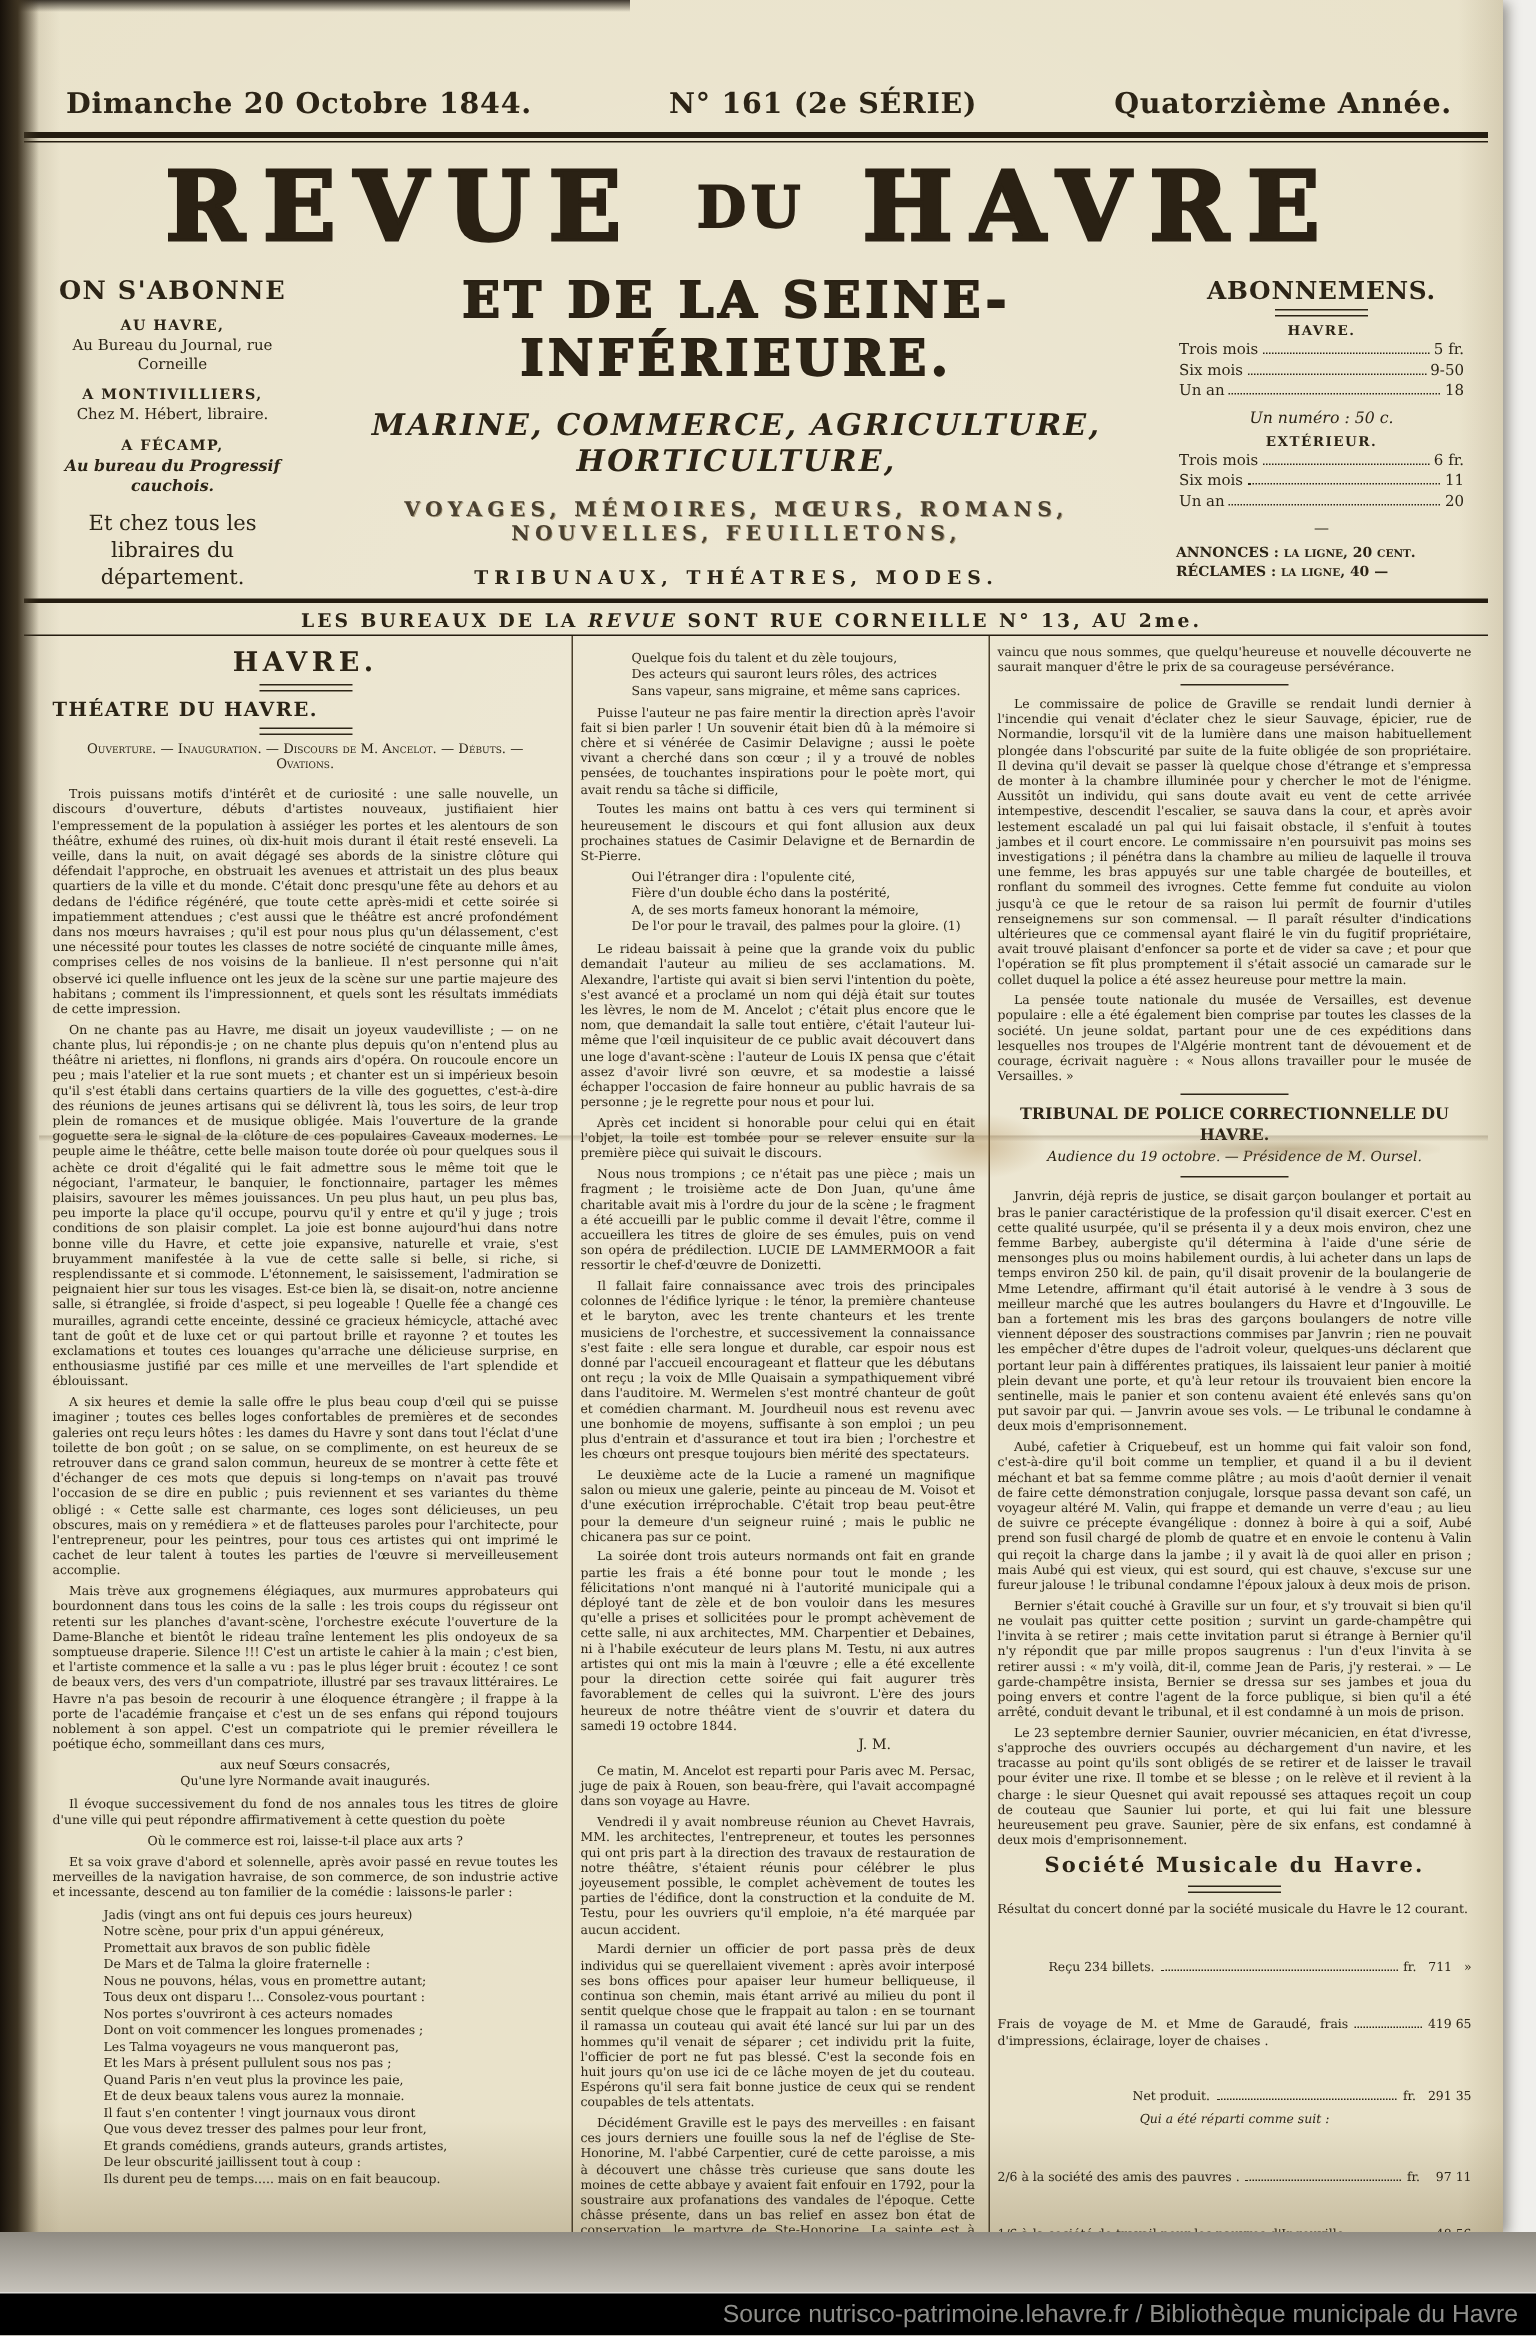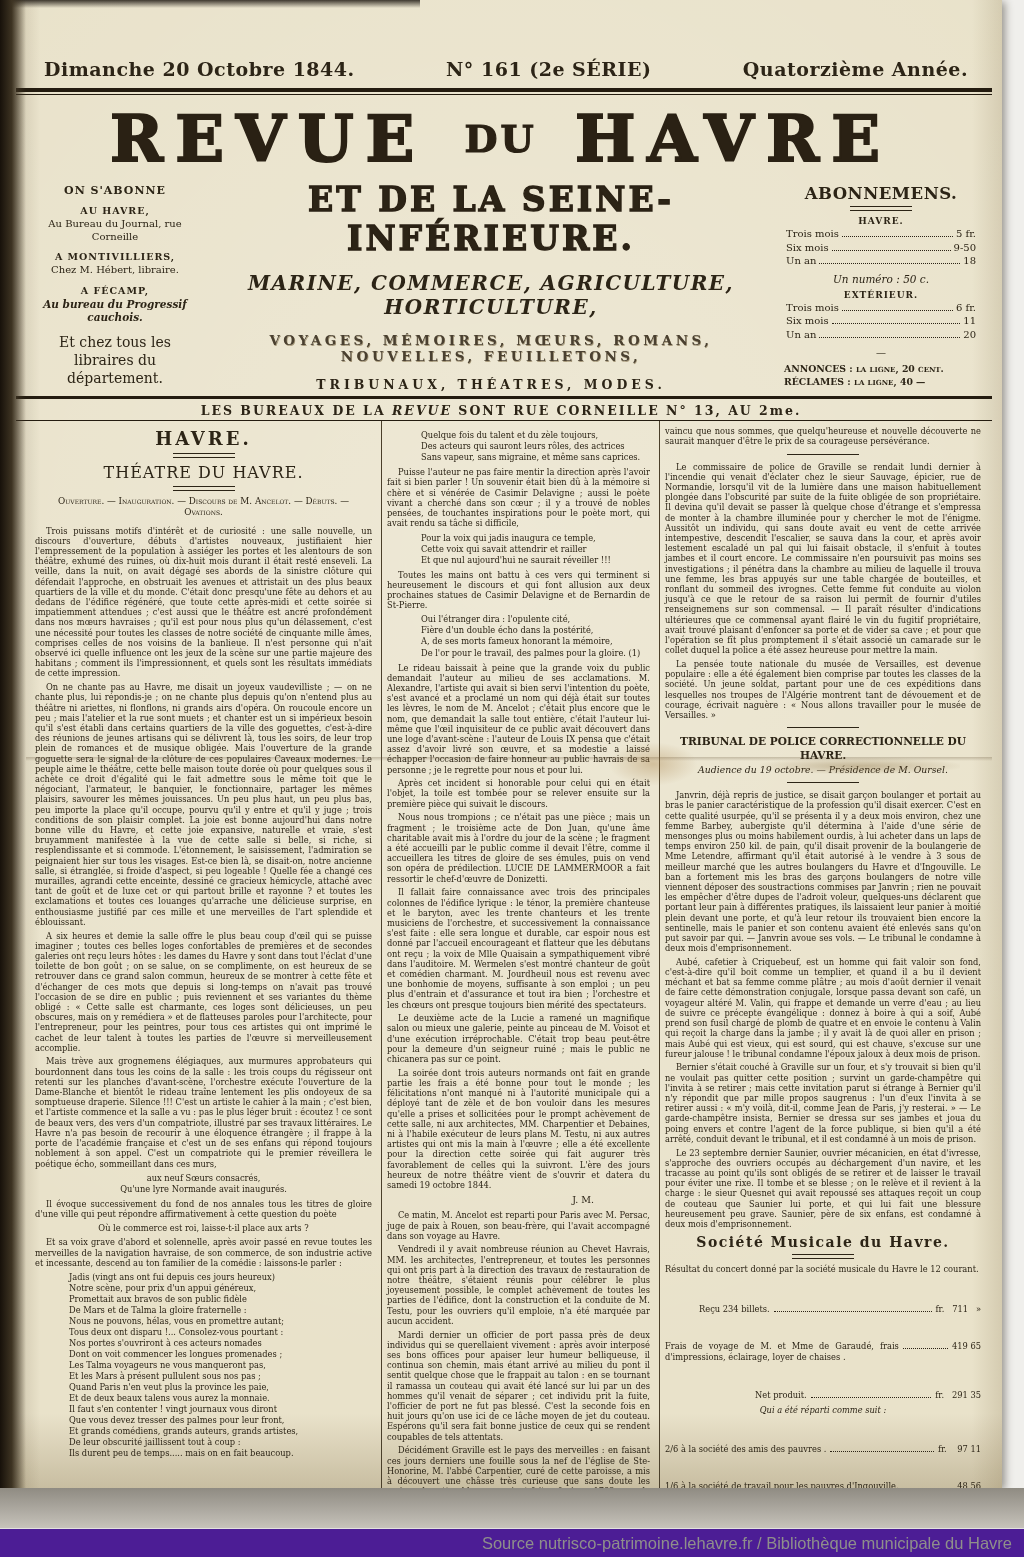--- a/index.html
+++ b/index.html
@@ -28,21 +28,21 @@
   .dateline{display:flex;justify-content:space-between;align-items:baseline;
     padding:58px 34px 8px 44px;font-weight:bold;font-size:19px;letter-spacing:.5px;}
   .rule-heavy{border-top:4px solid #241c10;border-bottom:1px solid #241c10;height:2px;margin:0 10px 0 16px;}
   
   .nameplate{text-align:center;font-weight:bold;font-size:64px;line-height:1.05;margin:10px 0 0;
     letter-spacing:12px;color:#2a2114;-webkit-text-stroke:2px #2a2114;word-spacing:4px;}
   .nameplate .du{font-size:38px;letter-spacing:3px;vertical-align:9px;-webkit-text-stroke:1.2px #2a2114;}
   
   .mast{display:grid;grid-template-columns:170px 1fr 198px;padding:0 22px 0 30px;align-items:start;}
   .office{text-align:center;padding-top:12px;}
-  .ol.b1{font-size:11px;font-weight:bold;letter-spacing:1px;margin-bottom:4px;}
+  .ol.b1{font-size:17px;font-weight:bold;letter-spacing:1px;margin-bottom:4px;}
   .ol.sc{font-size:9.5px;font-weight:bold;letter-spacing:1px;margin:8px 0 2px;}
   .ol.n{font-size:10px;line-height:1.25;}
   .ol.ni{font-size:10.5px;font-style:italic;font-weight:bold;line-height:1.25;}
   .ol.sm{font-size:14px;margin-top:9px;line-height:1.3;}
   .subs{text-align:center;padding-top:8px;}
   .sub1{font-size:33px;font-weight:bold;letter-spacing:3px;-webkit-text-stroke:1.3px #2a2114;}
   .sub2{font-size:20px;font-weight:bold;font-style:italic;letter-spacing:1.5px;margin-top:13px;}
   .sub3{font-size:17px;font-weight:bold;font-style:italic;margin-top:12px;letter-spacing:1px;}
   .sub4{font-size:13.5px;font-weight:bold;letter-spacing:3.5px;margin-top:13px;color:#4a4030;
         text-shadow:.6px .6px 0 #a79a7c;}
@@ -61,21 +61,21 @@
   .bureau .em{font-style:italic;}
   .bureau-bot{border-top:1px solid #241c10;margin:0 10px 0 16px;}
   
   .body-cols{display:grid;grid-template-columns:352px 278px 1fr;margin:0 12px 0 30px;height:1080px;overflow:hidden;}
   .bcol{padding:5px 9px 0 5px;font-size:8.3px;line-height:1.23;text-align:justify;overflow:hidden;}
   .bcol.c1,.bcol.c2{border-right:1px solid #4a3f2a;}
   .blk.p{text-indent:11px;margin:0 0 3.5px;}
   .blk.pind0{margin:0 0 3.5px;}
   .blk.h1{font-size:18px;font-weight:bold;text-align:center;letter-spacing:3px;margin-top:2px;}
   .rule-sm{width:62px;height:3px;border-top:1px solid #2c2416;border-bottom:1px solid #2c2416;margin:3px auto 5px;}
-  .blk.h2{font-size:16px;font-weight:normal;text-align:center;letter-spacing:1px;margin-top:3px;}
+  .blk.h2{font-size:13px;font-weight:bold;text-align:left;letter-spacing:1px;margin-top:3px;}
   .blk.kicker{font-variant:small-caps;text-align:center;font-size:8.8px;margin:2px 4px 8px;}
   .blk.verse{padding-left:34px;margin:4px 0;text-align:left;}
   .blk.cverse{text-align:center;margin:4px 0;}
   .vl{line-height:1.33;}
   .blk.vline{text-align:center;margin:4px 0;}
   .blk.sig{text-align:right;padding-right:56px;font-size:9.5px;margin:2px 0 5px;}
   .blk.rule{width:72px;border-top:1px solid #2c2416;margin:7px auto;height:0;}
   .blk.h3{font-size:10.6px;font-weight:bold;text-align:center;margin:3px 4px 1px;line-height:1.3;}
   .blk.sub{font-style:italic;text-align:center;font-size:9.3px;margin-bottom:2px;}
   .blk.fancy{font-size:14px;font-weight:bold;text-align:center;letter-spacing:1.5px;margin-top:5px;}
@@ -83,21 +83,21 @@
   .blk.adate{font-style:italic;text-align:center;margin-top:9px;font-size:9.5px;}
   .blk.adtitle{font-size:20px;font-weight:bold;text-align:center;letter-spacing:2px;margin-top:3px;}
   .acct{margin:2px 0 4px;}
   .arow{display:flex;align-items:baseline;line-height:1.35;}
   .al{max-width:74%;}
   .dots{flex:1;border-bottom:1px dotted #2c2416;margin:0 4px 2px;}
   .av{white-space:pre;margin-top:26px;}
   
   .backdrop{position:absolute;top:1488px;left:0;width:100%;height:40px;
     background:linear-gradient(180deg,#8f8b82,#c6c2ba);}
-  .caption-bar{position:absolute;top:1528px;left:0;width:100%;height:29px;background:#4c1d95;
+  .caption-bar{position:absolute;top:1528px;left:0;width:100%;height:29px;background:#000000;
     border-top:1px solid #e2e1de;display:flex;align-items:center;justify-content:flex-end;
     padding-right:12px;box-sizing:border-box;
     font-family:"Liberation Sans",sans-serif;font-size:16.5px;color:#8f8f8b;}
 </style>
 </head>
 <body>
 
 <div class="stage">
   <div class="paper">
     <div class="top-smudge"></div>
@@ -218,25 +218,20 @@
             <div class="vl">Ils durent peu de temps..... mais on en fait beaucoup.</div>
           </div>
         </div>
       <div class="bcol c2">
           <div class="blk verse">
             <div class="vl">Quelque fois du talent et du zèle toujours,</div>
             <div class="vl">Des acteurs qui sauront leurs rôles, des actrices</div>
             <div class="vl">Sans vapeur, sans migraine, et même sans caprices.</div>
           </div>
           <div class="blk p">Puisse l'auteur ne pas faire mentir la direction après l'avoir fait si bien parler ! Un souvenir était bien dû à la mémoire si chère et si vénérée de Casimir Delavigne ; aussi le poète vivant a cherché dans son cœur ; il y a trouvé de nobles pensées, de touchantes inspirations pour le poète mort, qui avait rendu sa tâche si difficile,</div>
-          <div class="blk verse">
-            <div class="vl">Pour la voix qui jadis inaugura ce temple,</div>
-            <div class="vl">Cette voix qui savait attendrir et railler</div>
-            <div class="vl">Et que nul aujourd'hui ne saurait réveiller !!!</div>
-          </div>
           <div class="blk p">Toutes les mains ont battu à ces vers qui terminent si heureusement le discours et qui font allusion aux deux prochaines statues de Casimir Delavigne et de Bernardin de St-Pierre.</div>
           <div class="blk verse">
             <div class="vl">Oui l'étranger dira : l'opulente cité,</div>
             <div class="vl">Fière d'un double écho dans la postérité,</div>
             <div class="vl">A, de ses morts fameux honorant la mémoire,</div>
             <div class="vl">De l'or pour le travail, des palmes pour la gloire. (1)</div>
           </div>
           <div class="blk p">Le rideau baissait à peine que la grande voix du public demandait l'auteur au milieu de ses acclamations. M. Alexandre, l'artiste qui avait si bien servi l'intention du poète, s'est avancé et a proclamé un nom qui déjà était sur toutes les lèvres, le nom de M. Ancelot ; c'était plus encore que le nom, que demandait la salle tout entière, c'était l'auteur lui-même que l'œil inquisiteur de ce public avait découvert dans une loge d'avant-scène : l'auteur de Louis IX pensa que c'était assez d'avoir livré son œuvre, et sa modestie a laissé échapper l'occasion de faire honneur au public havrais de sa personne ; je le regrette pour nous et pour lui.</div>
           <div class="blk p">Après cet incident si honorable pour celui qui en était l'objet, la toile est tombée pour se relever ensuite sur la première pièce qui suivait le discours.</div>
           <div class="blk p">Nous nous trompions ; ce n'était pas une pièce ; mais un fragment ; le troisième acte de Don Juan, qu'une âme charitable avait mis à l'ordre du jour de la scène ; le fragment a été accueilli par le public comme il devait l'être, comme il accueillera les titres de gloire de ses émules, puis on vend son opéra de prédilection. LUCIE DE LAMMERMOOR a fait ressortir le chef-d'œuvre de Donizetti.</div>

